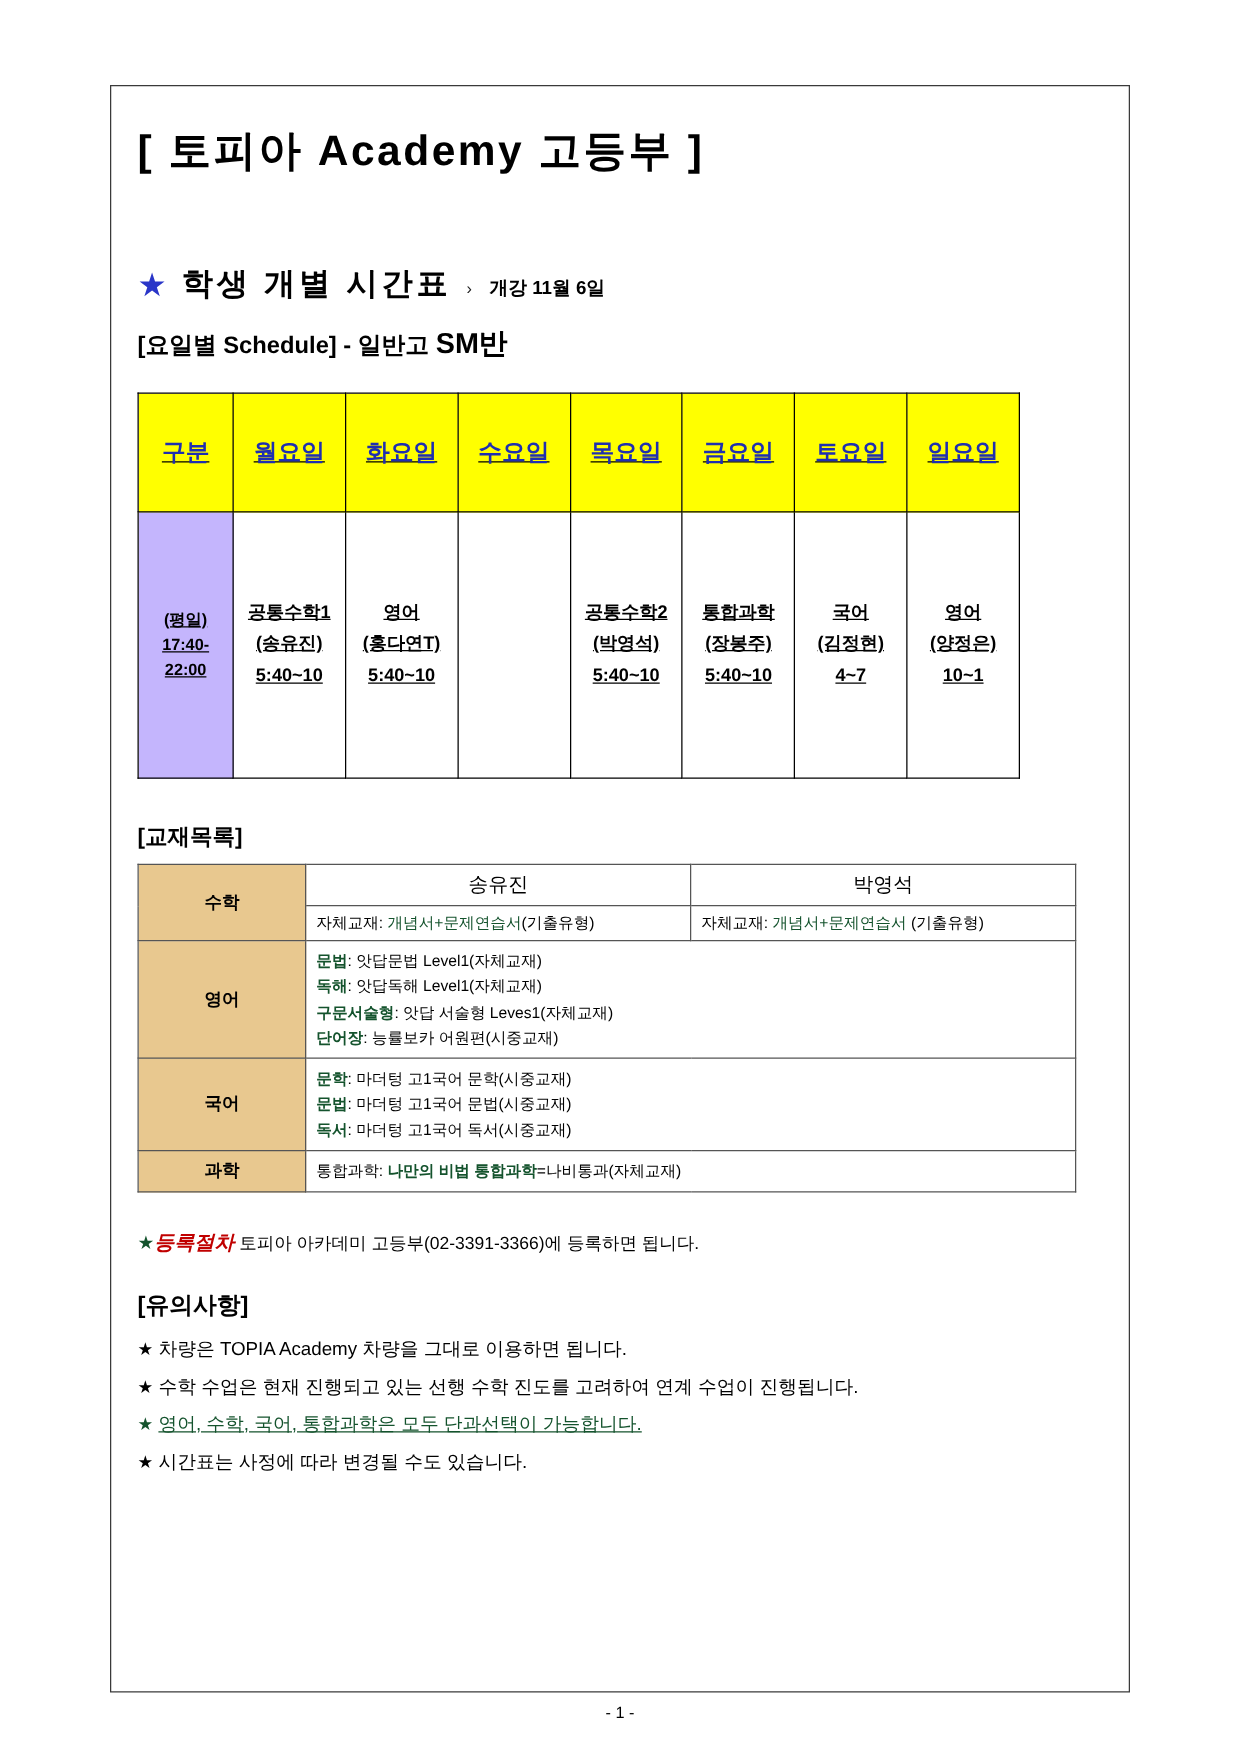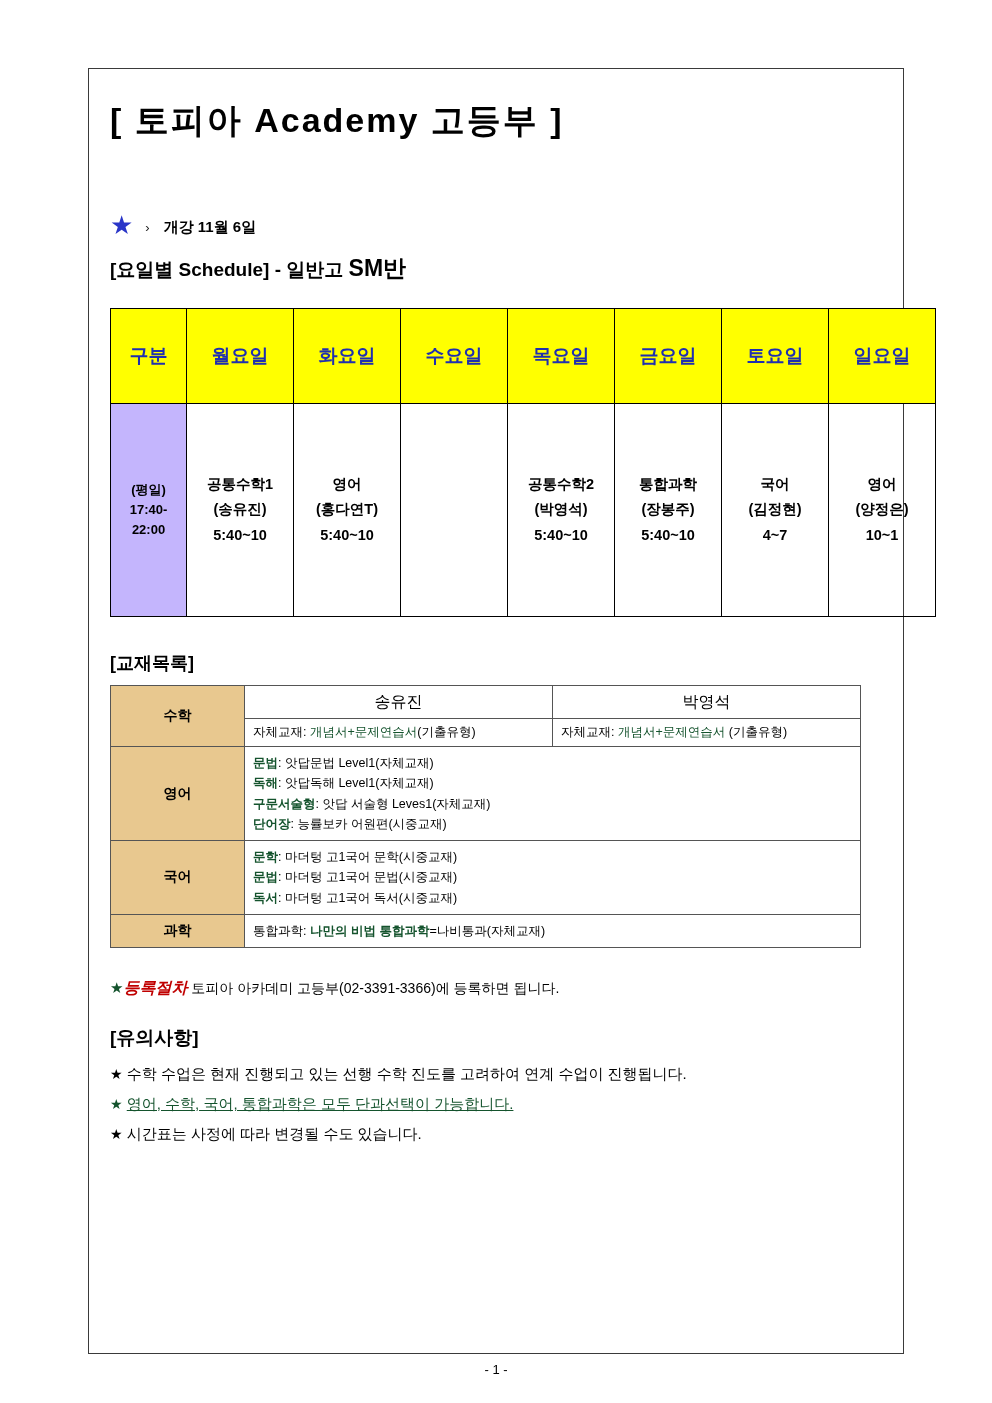--- a/index.html
+++ b/index.html
@@ -76,22 +76,23 @@
   }
   .schedule-label .big {
     font-size: 23px;
   }
   table {
     border-collapse: collapse;
   }
   
   .week-table {
     margin-top: 24px;
-    width: 826px;
+    width: 706px;
     table-layout: fixed;
+    text-decoration: underline;
   }
   .week-table th, .week-table td {
     border: 1px solid #000;
     text-align: center;
     vertical-align: middle;
   }
   .week-table thead th {
     background: #ffff00;
     color: #1f2fb0;
     font-size: 19px;
@@ -196,20 +197,21 @@
 
 <div class="page">
   <div class="page-border"></div>
 
   <div class="content">
 
     <div class="doc-title">[ 토피아 Academy 고등부 ]</div>
 
     <div class="section-head">
       <span class="star-blue">★</span>
+      <span class="section-head-title">학생 개별 시간표</span>
       <span class="arrow-mark">›</span>
       <span class="section-head-sub">개강 11월 6일</span>
     </div>
 
     <div class="schedule-label">
       <span>[요일별 Schedule] - 일반고 </span><span class="big">SM반</span>
     </div>
 
     <table class="week-table">
       <colgroup>
@@ -328,20 +330,24 @@
       </tbody>
     </table>
 
     <div class="reg-line">
       <span class="star red">★</span><span class="reg-title">등록절차</span>
       <span>토피아 아카데미 고등부(02-3391-3366)에 등록하면 됩니다.</span>
     </div>
 
     <div class="notice-head">[유의사항]</div>
     <div class="notice-list">
+      <div class="notice-item">
+        <span class="st">★</span>
+        <span>차량은 TOPIA Academy 차량을 그대로 이용하면 됩니다.</span>
+      </div>
       <div class="notice-item">
         <span class="st">★</span>
         <span>수학 수업은 현재 진행되고 있는 선행 수학 진도를 고려하여 연계 수업이 진행됩니다.</span>
       </div>
       <div class="notice-item">
         <span class="st blue">★</span>
         <span class="blue underline">영어, 수학, 국어, 통합과학은 모두 단과선택이 가능합니다.</span>
       </div>
       <div class="notice-item">
         <span class="st">★</span>

